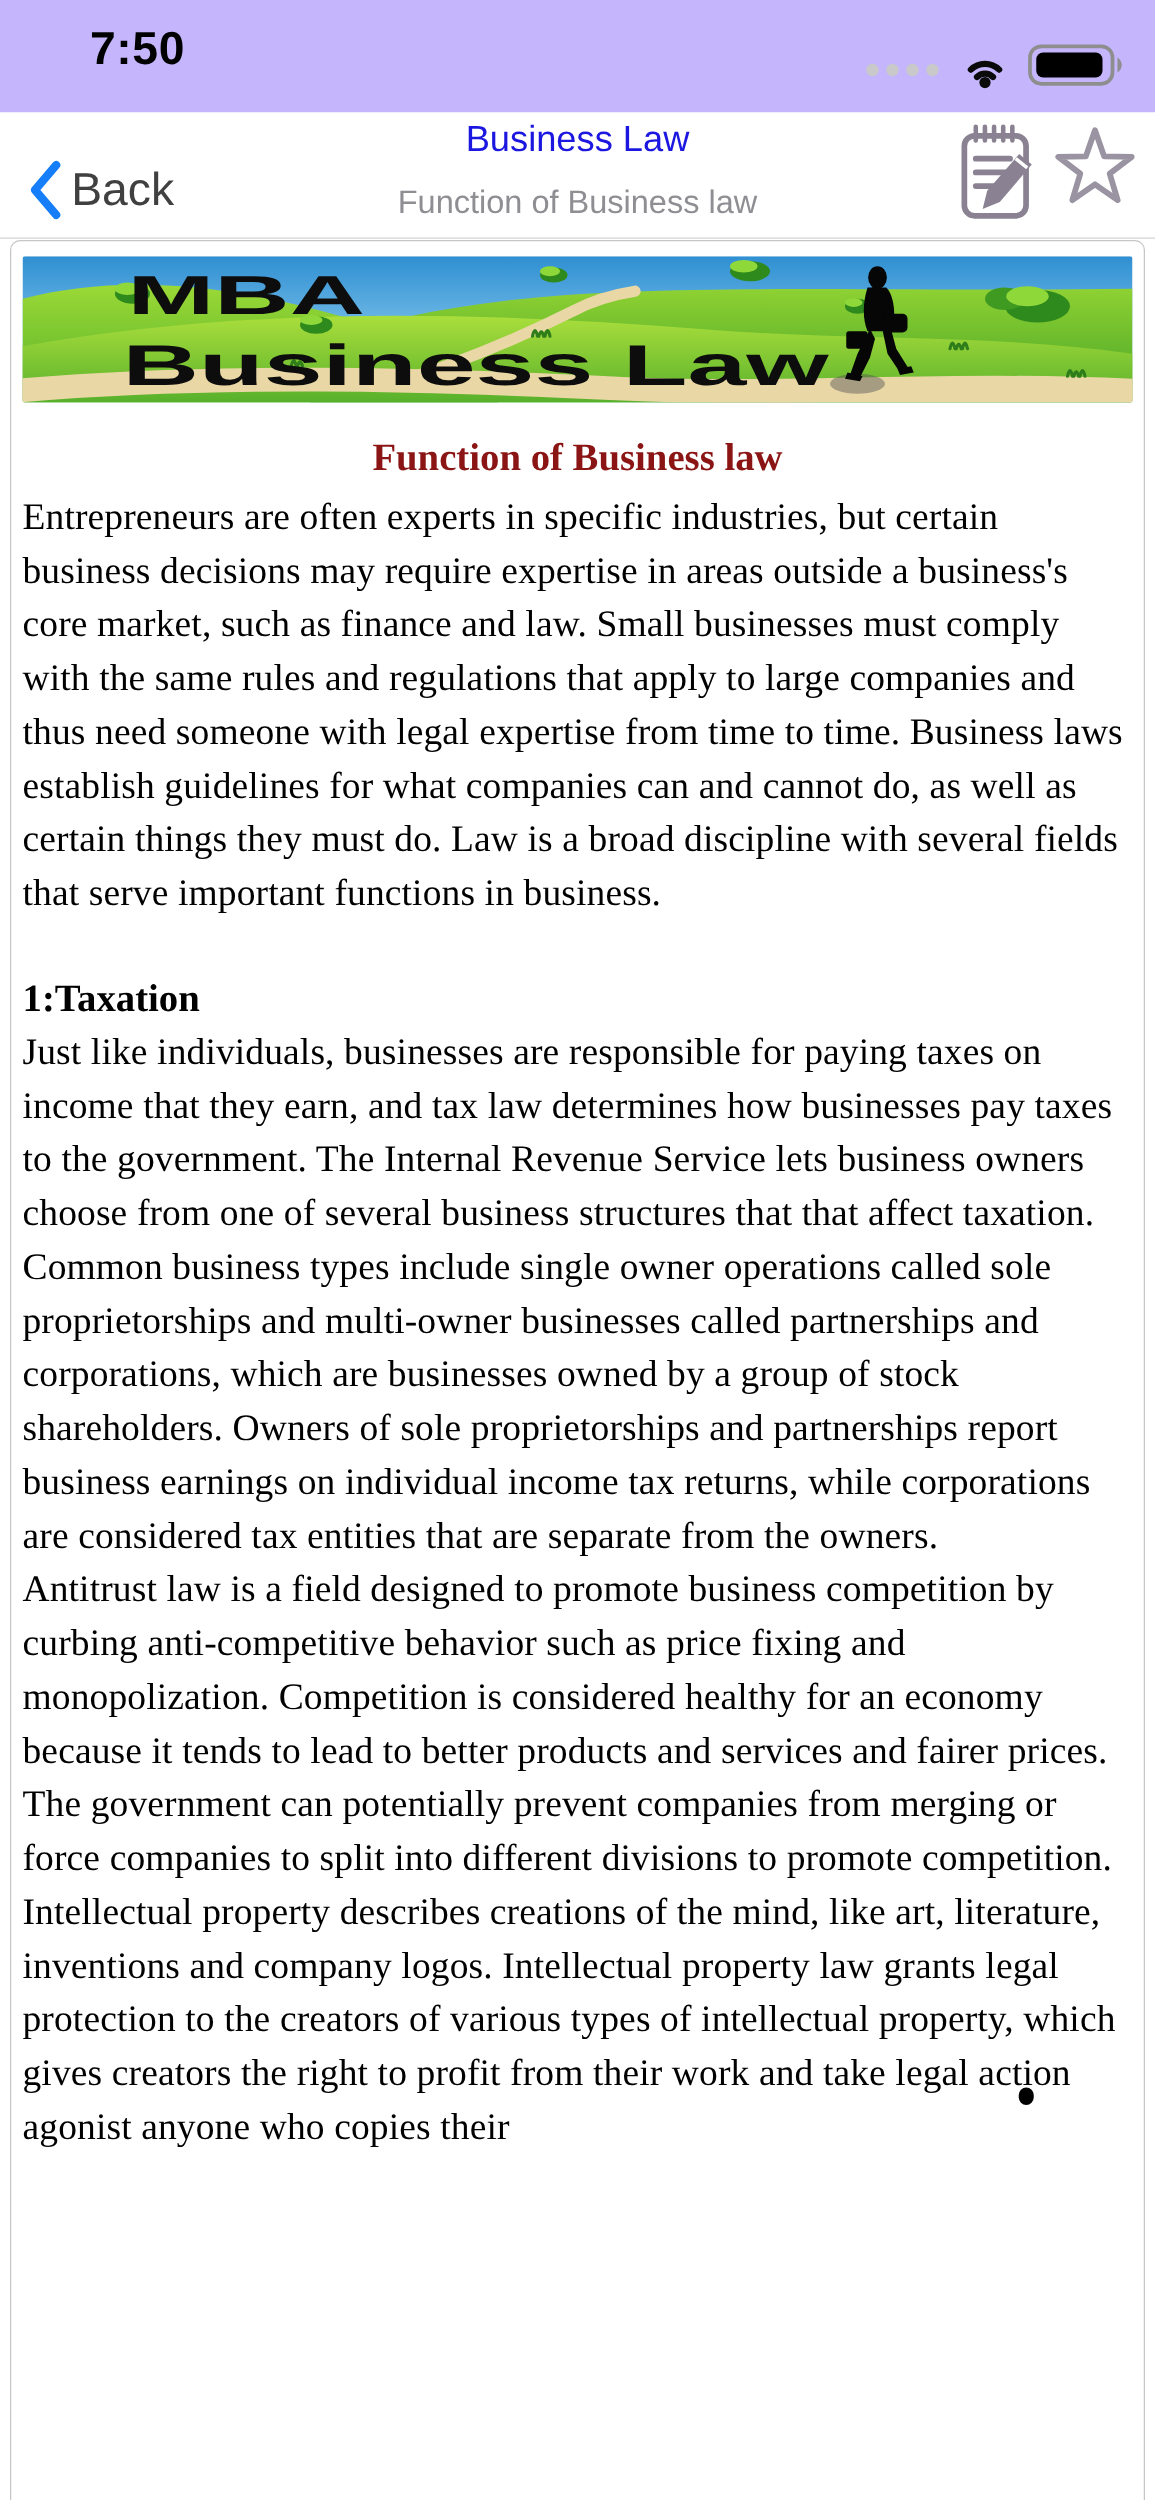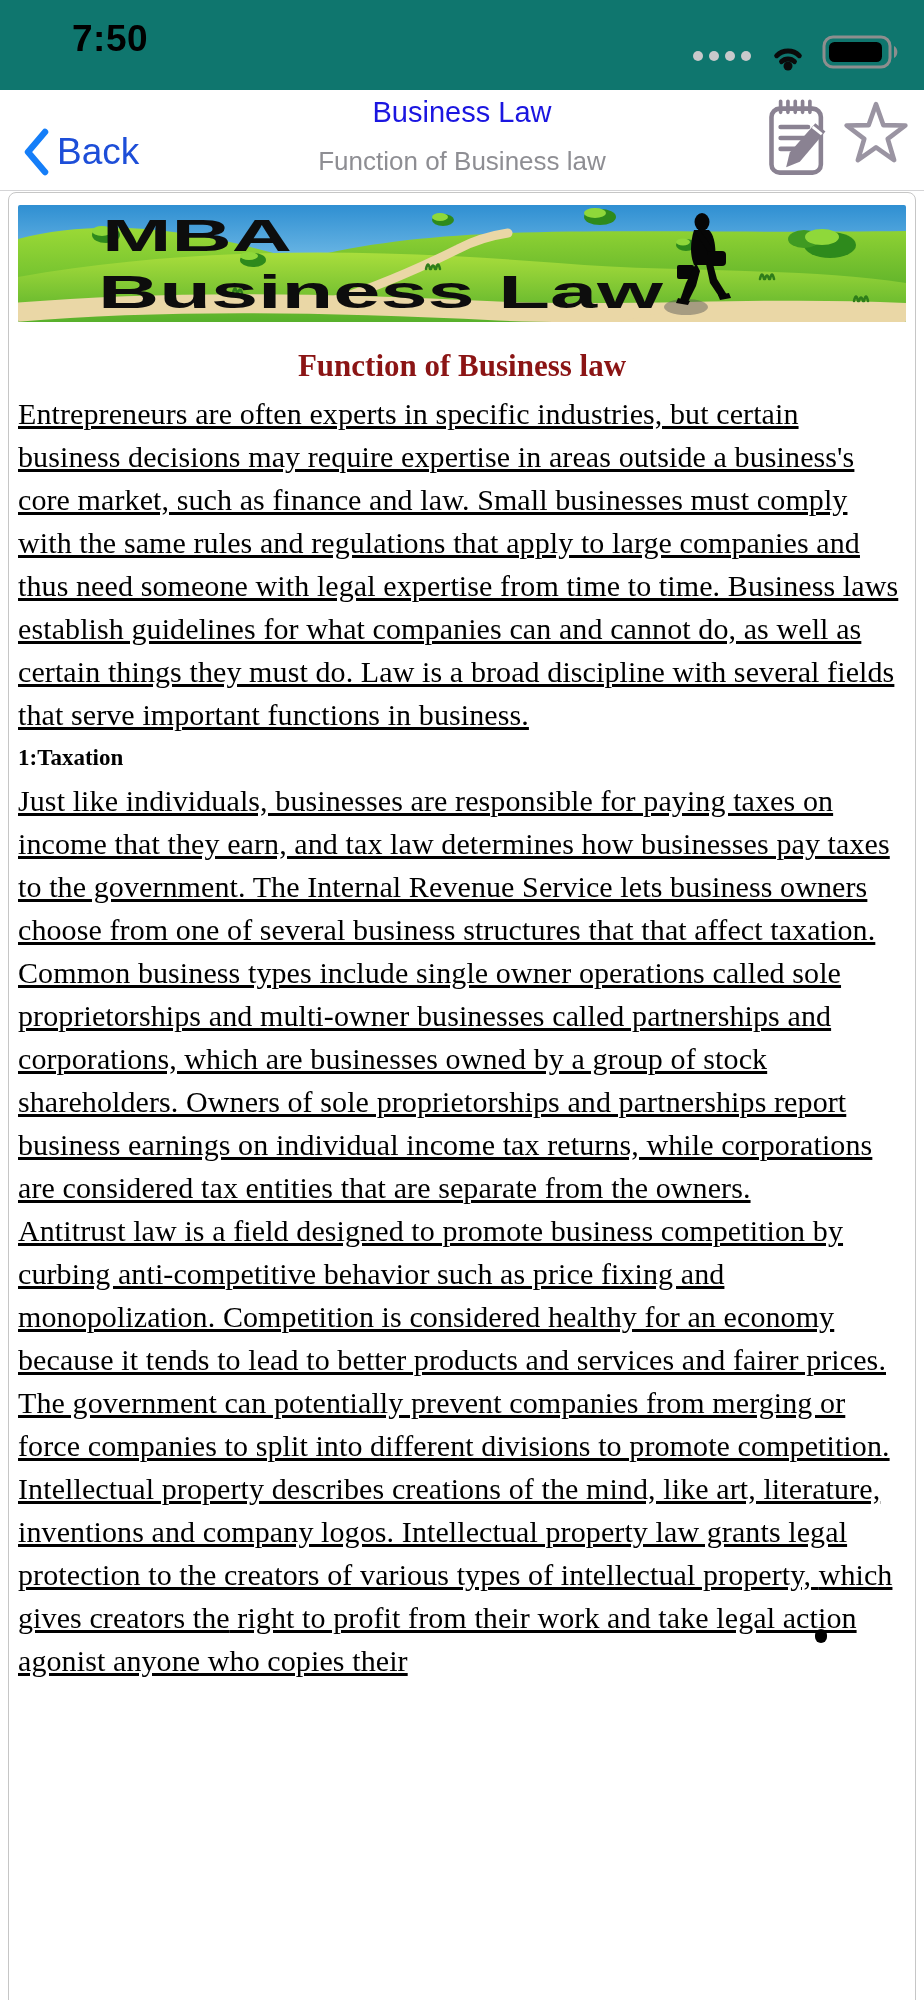--- a/index.html
+++ b/index.html
@@ -1,51 +1,51 @@
 <!DOCTYPE html>
 <html><head>
 <meta charset="utf-8">
 <style>
   * { margin:0; padding:0; box-sizing:border-box; }
   html,body { width:924px; height:2000px; overflow:hidden; background:#fff;
               font-family:"Liberation Sans", sans-serif; position:relative; }
 
   
-  .status-bar { position:absolute; top:0; left:0; width:924px; height:90px; background:#0f766e; }
+  .status-bar { position:absolute; top:0; left:0; width:924px; height:90px; background:#c4b5fd; }
   .status-time { position:absolute; left:72px; top:18px; font-size:37px; font-weight:600;
                  color:#000; letter-spacing:0.5px; }
   .icon-dots    { position:absolute; right:172px; top:50px; }
   .icon-wifi    { position:absolute; right:112px; top:33px; }
   .icon-battery { position:absolute; right:22px;  top:33px; }
 
   
   .nav-bar { position:absolute; top:90px; left:0; width:924px; height:101px; background:#fff;
              border-bottom:1px solid #d4d4d6; }
   .nav-title { position:absolute; top:6px; left:0; width:100%; text-align:center;
                font-size:29px; color:#1b16e0; }
   .nav-subtitle { position:absolute; top:56px; left:0; width:100%; text-align:center;
                   font-size:26px; color:#8e8e93; }
   .back-button { position:absolute; left:22px; top:38px; display:flex; align-items:center;
                  gap:8px; cursor:pointer; }
-  .back-label { font-size:37px; color:#1d4ed8; }
+  .back-label { font-size:37px; color:#404040; }
   .notes-button { position:absolute; right:94px; top:4px; cursor:pointer; }
   .star-button  { position:absolute; right:14px; top:10px; cursor:pointer; }
 
   
   .content-card { position:absolute; top:192px; left:8px; width:908px; height:1900px;
                   background:#fff; border:1px solid #c6c6c6; border-radius:8px;
                   padding:12px 9px; overflow:hidden; }
   .banner { display:block; width:888px; height:117px; border-radius:2px; }
 
   .article { font-family:"Liberation Serif", serif; color:#000; }
   .article-title { text-align:center; font-size:31px; font-weight:700; color:#8b1515;
                    margin-top:26px; margin-bottom:8px;
                    font-family:"Liberation Serif", serif; }
-  .article p { font-size:30px; line-height:43px; letter-spacing:0.1px;text-decoration:underline; }
-  .article h2 { font-size:23px; line-height:43px; font-weight:700; 
+  .article p { font-size:30px; line-height:43px; letter-spacing:0.1px; }
+  .article h2 { font-size:31px; line-height:43px; font-weight:700; margin-top:41px;
                 font-family:"Liberation Serif", serif; }
 
   .marker-underline { position:relative; }
   .marker-underline::after { content:""; position:absolute; left:-4px; right:-8px;
                              bottom:-9px; height:14px; background:#000; border-radius:8px; }
 </style>
 </head>
 <body>
 
 <div class="status-bar">

